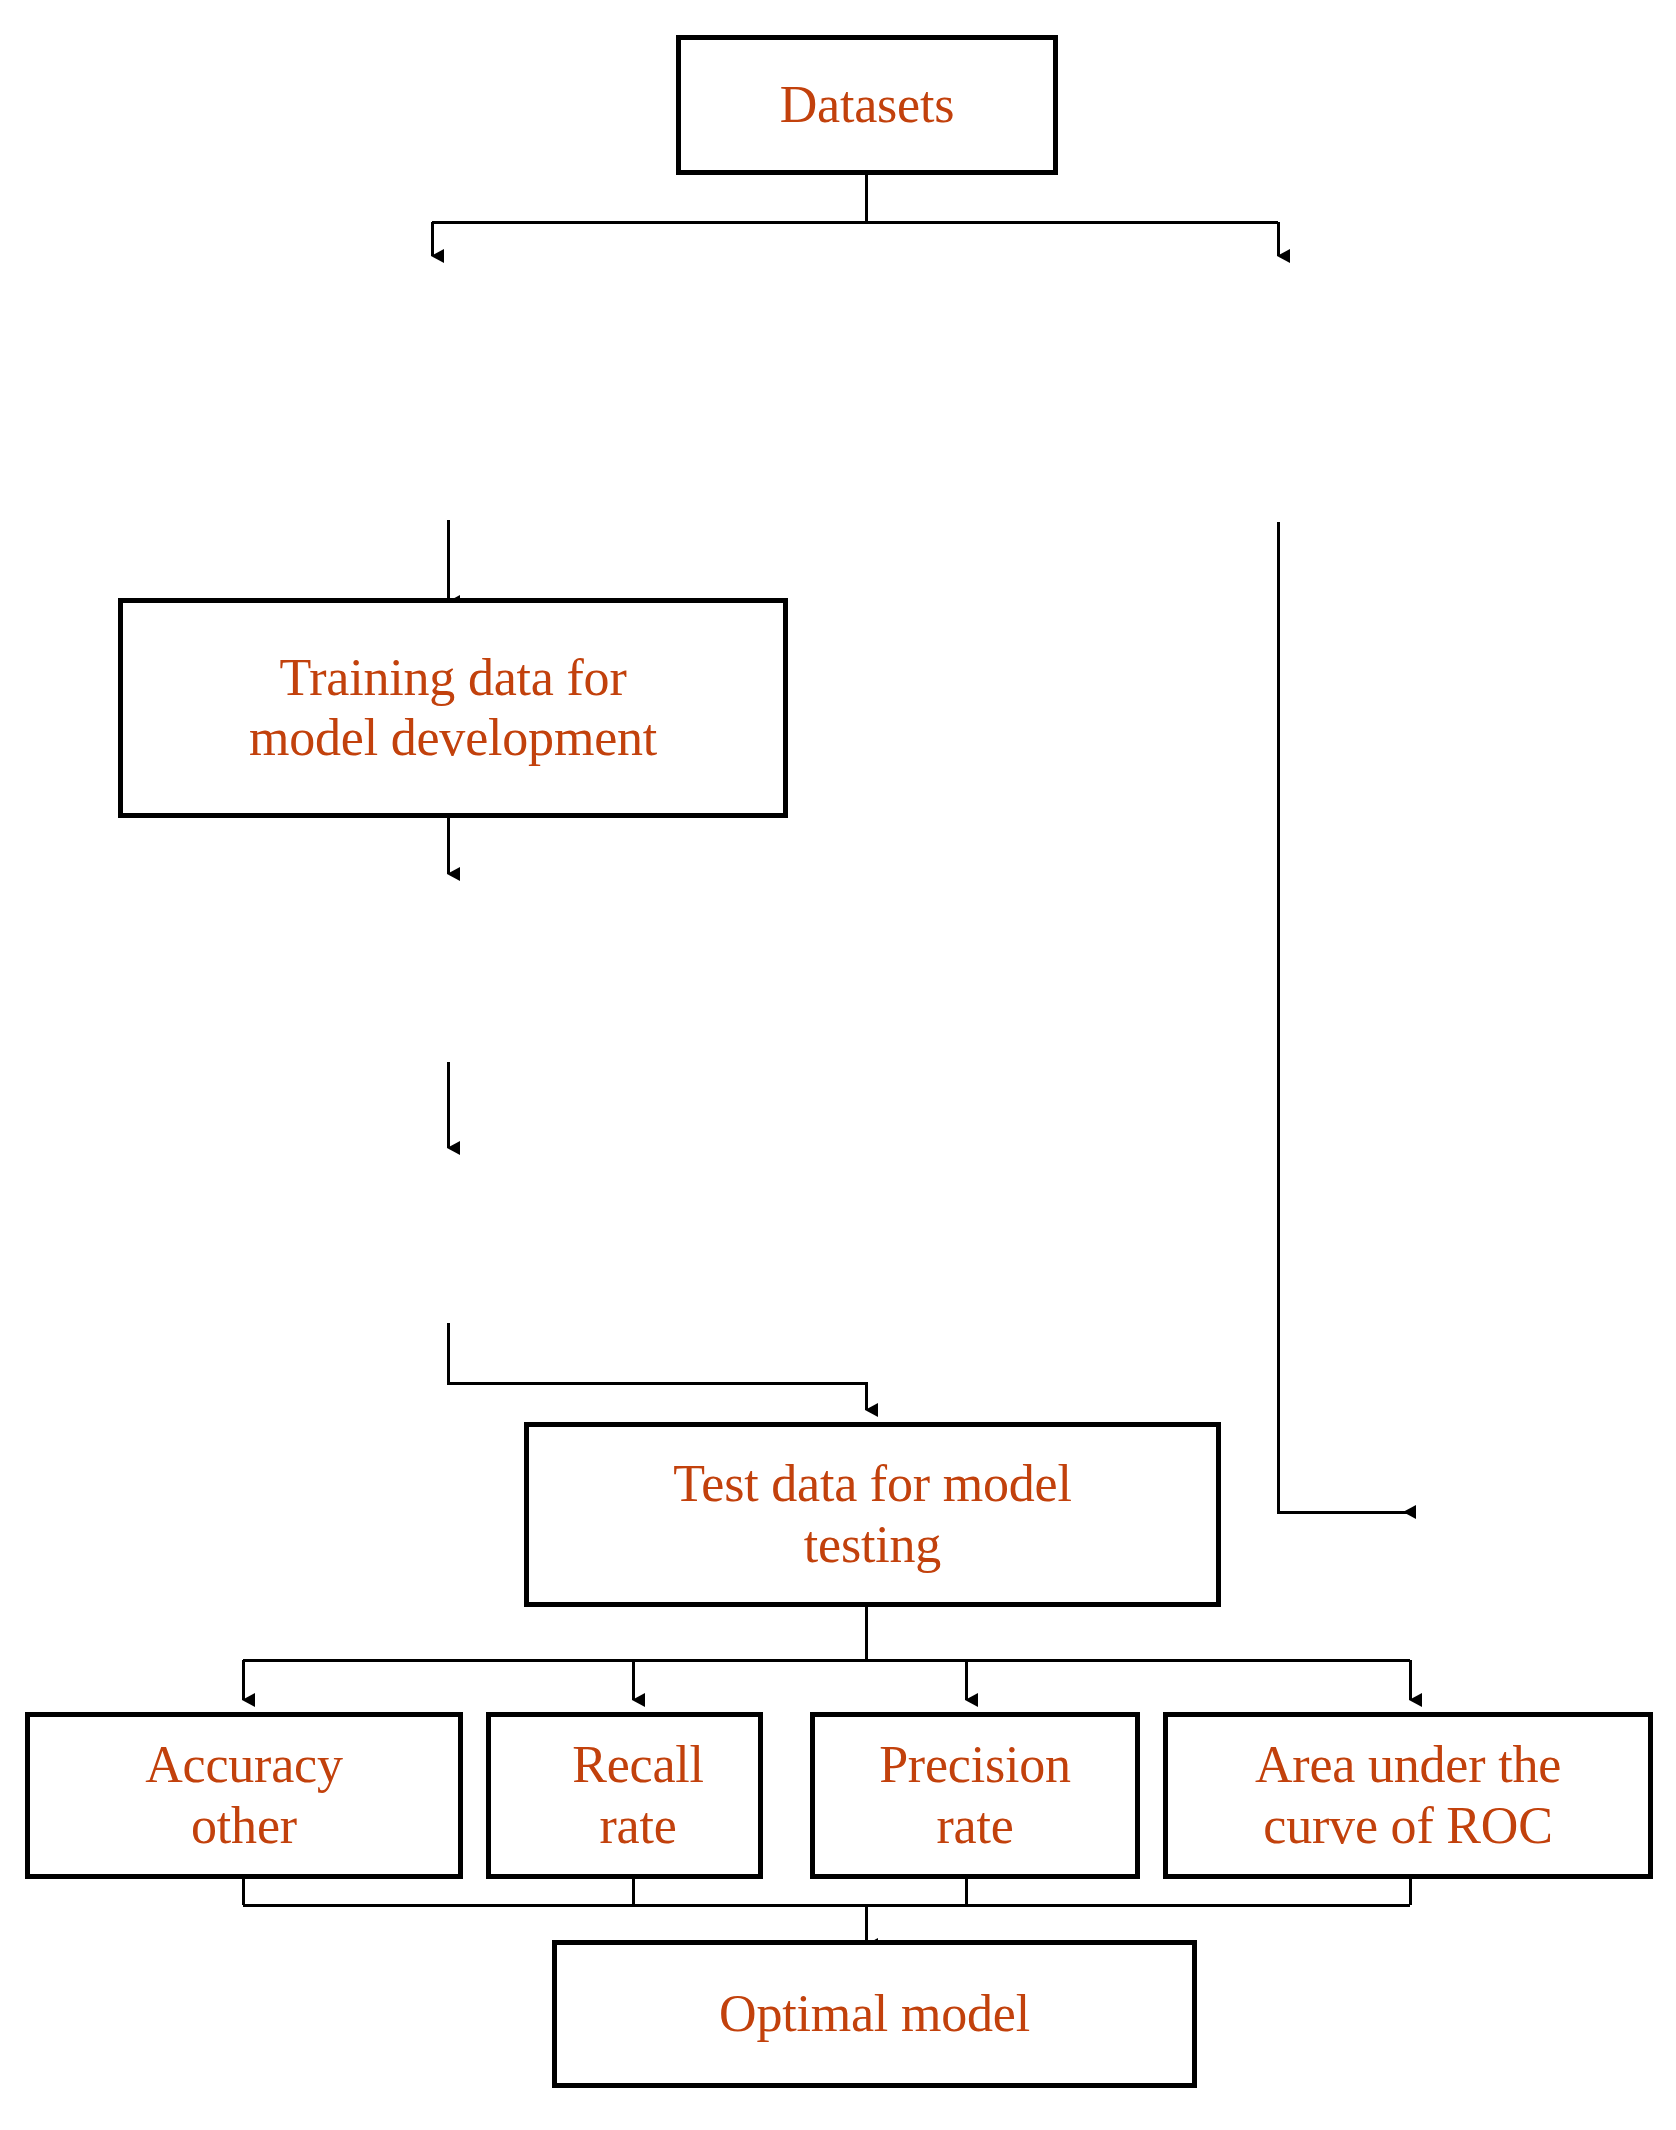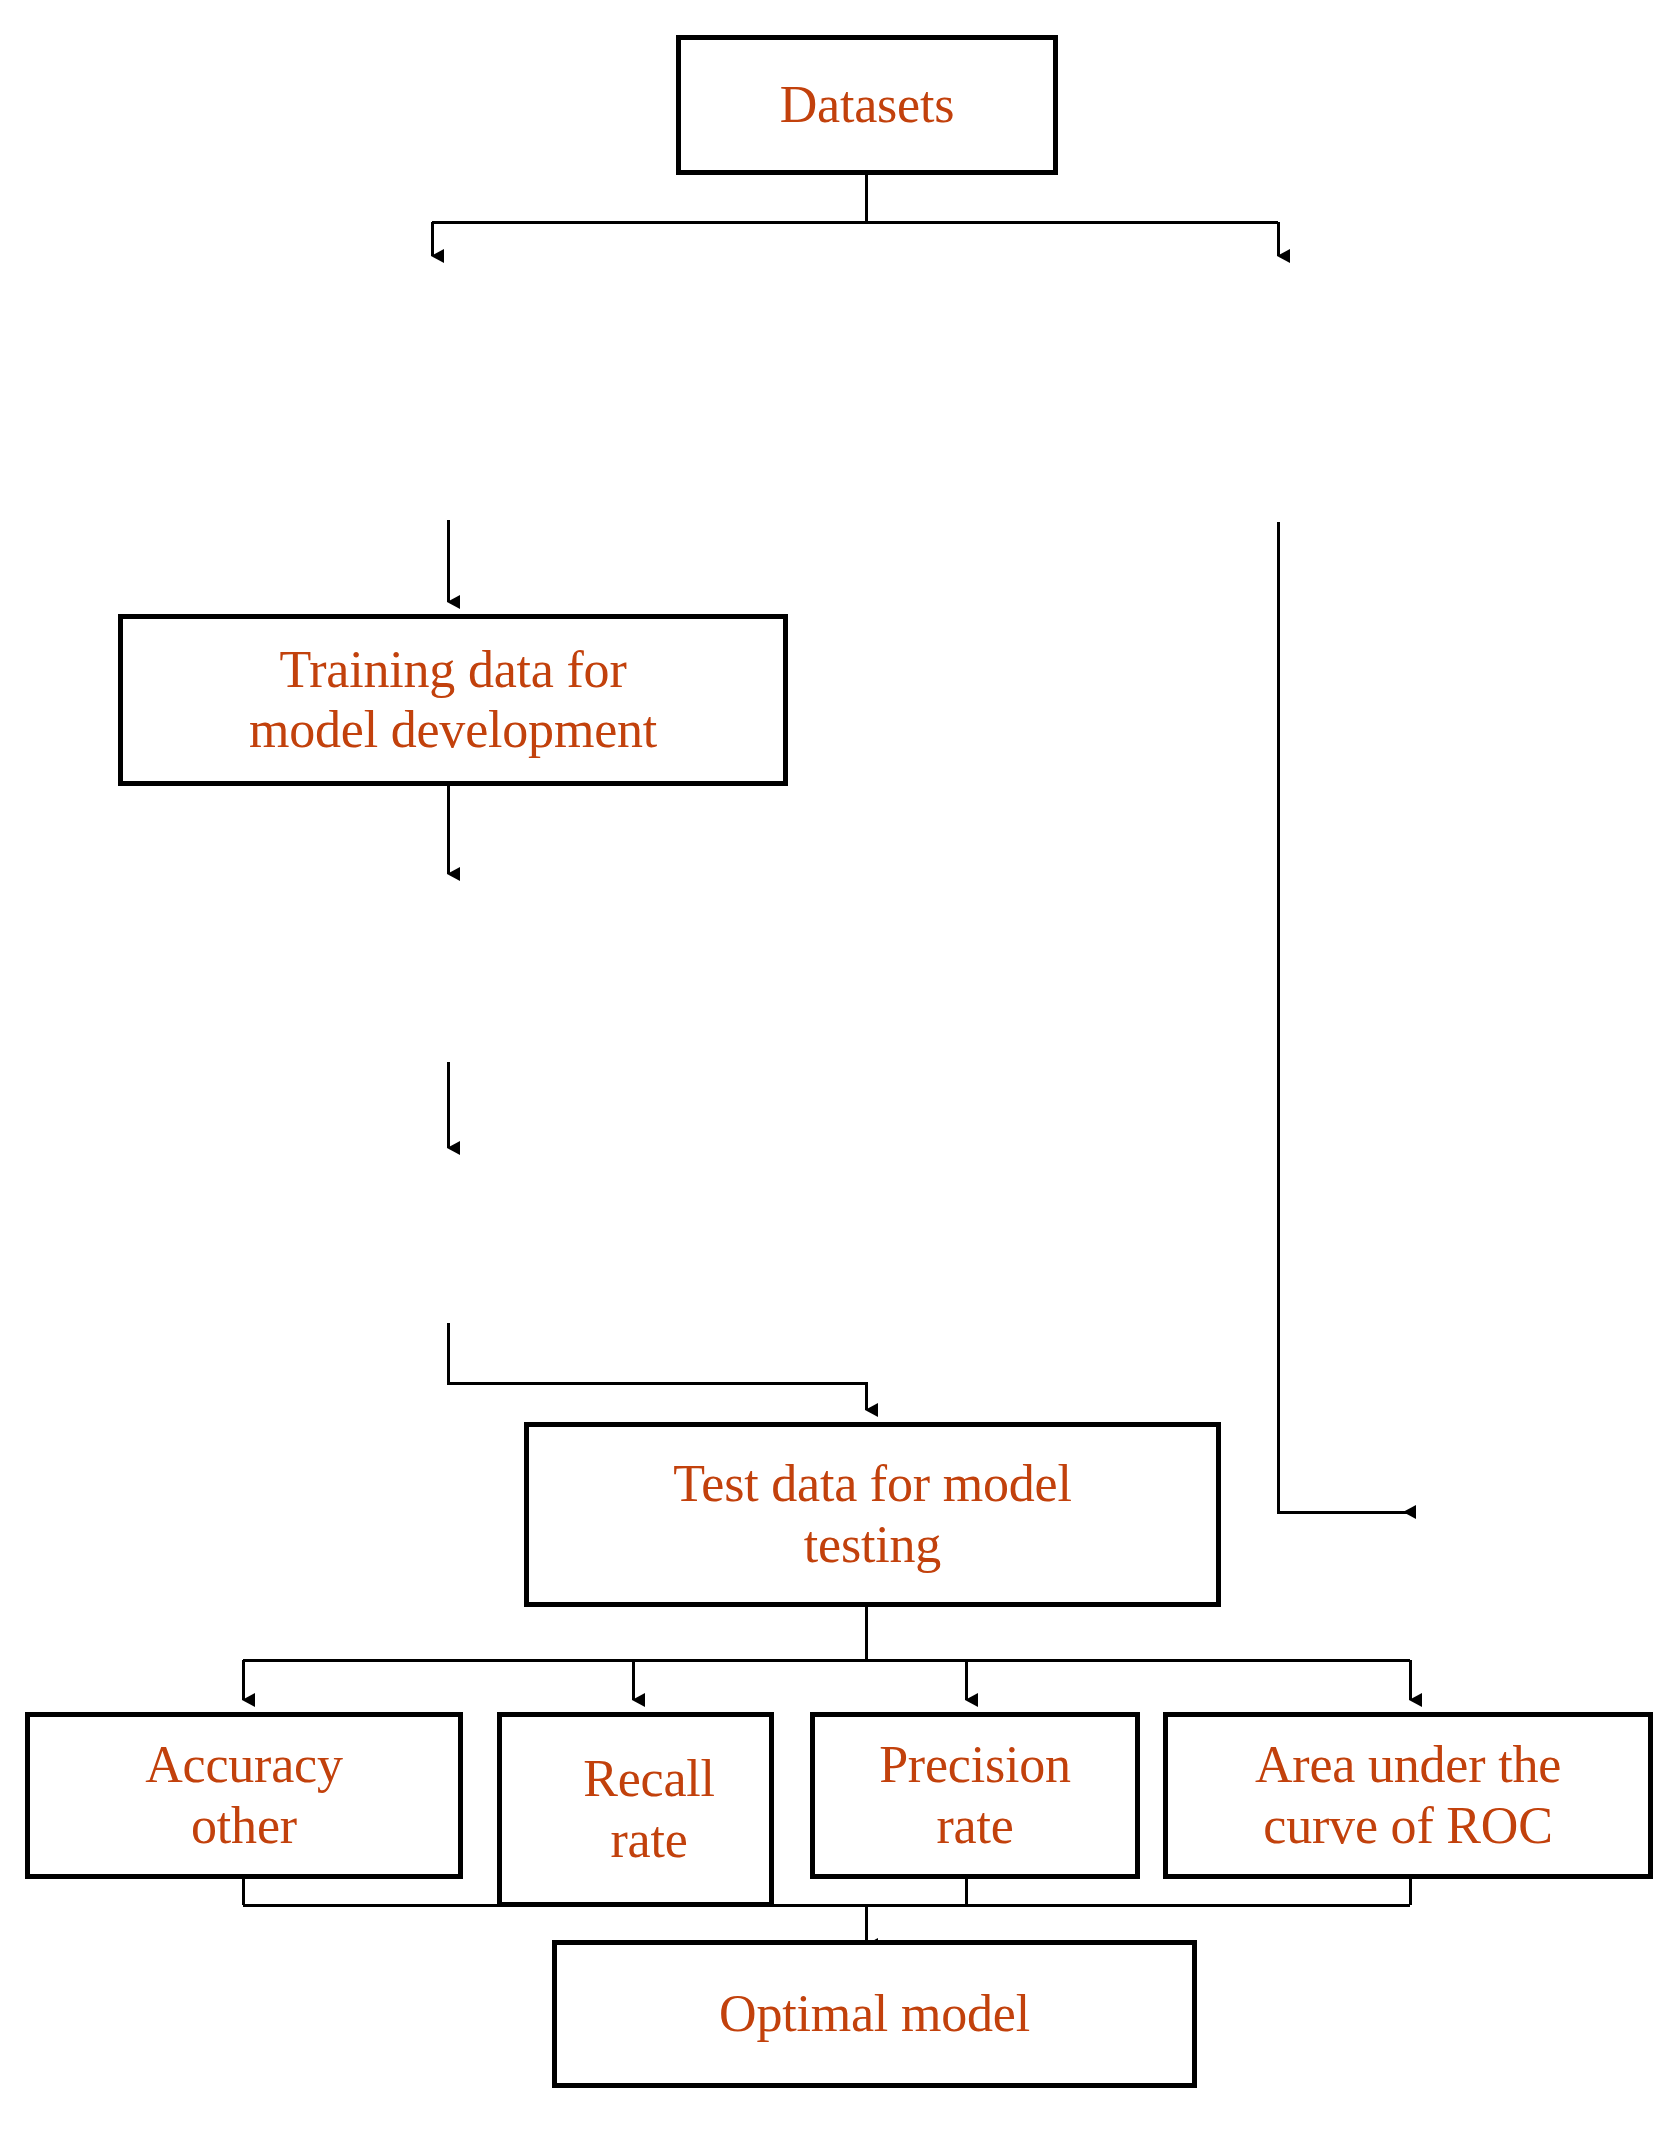--- a/index.html
+++ b/index.html
@@ -94,38 +94,38 @@
       <path d="M866,1905 L866,1945" marker-end="url(#arrowdown)"></path>
     </g>
   </svg>
 
   <div class="node-box" style="left:676px; top:35px; width:382px; height:140px;">
     <span>Datasets</span>
   </div>
 
 
 
-  <div class="node-box" style="left:118px; top:614px; width:670px; height:172px;">
+  <div class="node-box" style="left:118px; top:598px; width:670px; height:220px;">
     <span>Training data for
 model development</span>
   </div>
 
 
 
   <div class="node-box" style="left:524px; top:1422px; width:697px; height:185px;">
     <span>Test data for model
 testing</span>
   </div>
 
   <div class="node-box" style="left:25px; top:1712px; width:438px; height:167px;">
     <span>Accuracy
 other</span>
   </div>
 
-  <div class="node-box" style="left:497px; top:1712px; width:277px; height:195px;padding-left:33px;">
+  <div class="node-box" style="left:486px; top:1712px; width:277px; height:167px;padding-left:33px;">
     <span>Recall
 rate</span>
   </div>
 
   <div class="node-box" style="left:810px; top:1712px; width:330px; height:167px;">
     <span>Precision
 rate</span>
   </div>
 
   <div class="node-box" style="left:1163px; top:1712px; width:490px; height:167px;">

